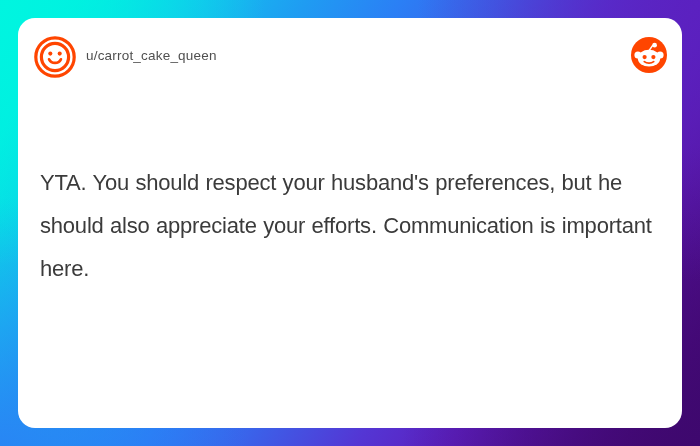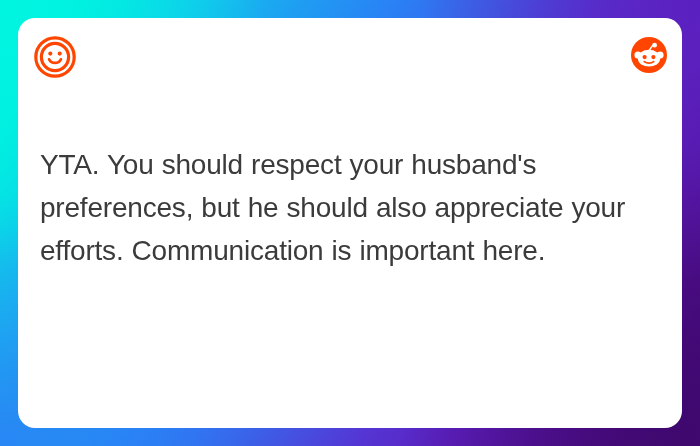--- a/index.html
+++ b/index.html
@@ -94,23 +94,23 @@
     right: 14px;
     top: 18px;
     width: 38px;
     height: 38px;
     display: block;
   }
 
   .body-text {
     position: absolute;
     left: 22px;
-    top: 125px;
+    top: 143px;
     width: 612px;
-    font-size: 28px;
+    font-size: 22px;
     font-weight: 400;
     line-height: 43px;
     color: #3b3b3b;
     letter-spacing: -0.2px;
     word-spacing: 0.5px;
     white-space: pre-wrap;
   }
 </style>
 </head>
 <body>
@@ -122,20 +122,21 @@
     <div class="card-header">
 
       <svg class="avatar" viewBox="0 0 44 44">
         <circle cx="22" cy="22" r="19.2" fill="none" stroke="#ff4500" stroke-width="3.2"></circle>
         <circle cx="22" cy="22" r="13.6" fill="none" stroke="#ff4500" stroke-width="3.2"></circle>
         <circle cx="17.3" cy="18.6" r="2.05" fill="#ff4500"></circle>
         <circle cx="26.7" cy="18.6" r="2.05" fill="#ff4500"></circle>
         <path d="M16.1 24.3 a6.6 6.6 0 0 0 11.8 0" fill="none" stroke="#ff4500" stroke-width="2.7" stroke-linecap="round"></path>
       </svg>
 
+      <div class="username">u/carrot_cake_queen</div>
 
       <svg class="brand-logo" viewBox="0 0 38 38">
         <circle cx="19" cy="19" r="18" fill="#ff4500"></circle>
         <circle cx="24.6" cy="9.2" r="2.35" fill="#ffffff"></circle>
         <path d="M19.2 14.4 L22.7 9.3" stroke="#ffffff" stroke-width="1.5" fill="none" stroke-linecap="round"></path>
         <ellipse cx="19" cy="22.2" rx="11.2" ry="8.4" fill="#ffffff"></ellipse>
         <circle cx="7.9" cy="19.1" r="3.5" fill="#ffffff"></circle>
         <circle cx="30.1" cy="19.1" r="3.5" fill="#ffffff"></circle>
         <circle cx="14.6" cy="21.1" r="2.1" fill="#ff4500"></circle>
         <circle cx="23.4" cy="21.1" r="2.1" fill="#ff4500"></circle>

